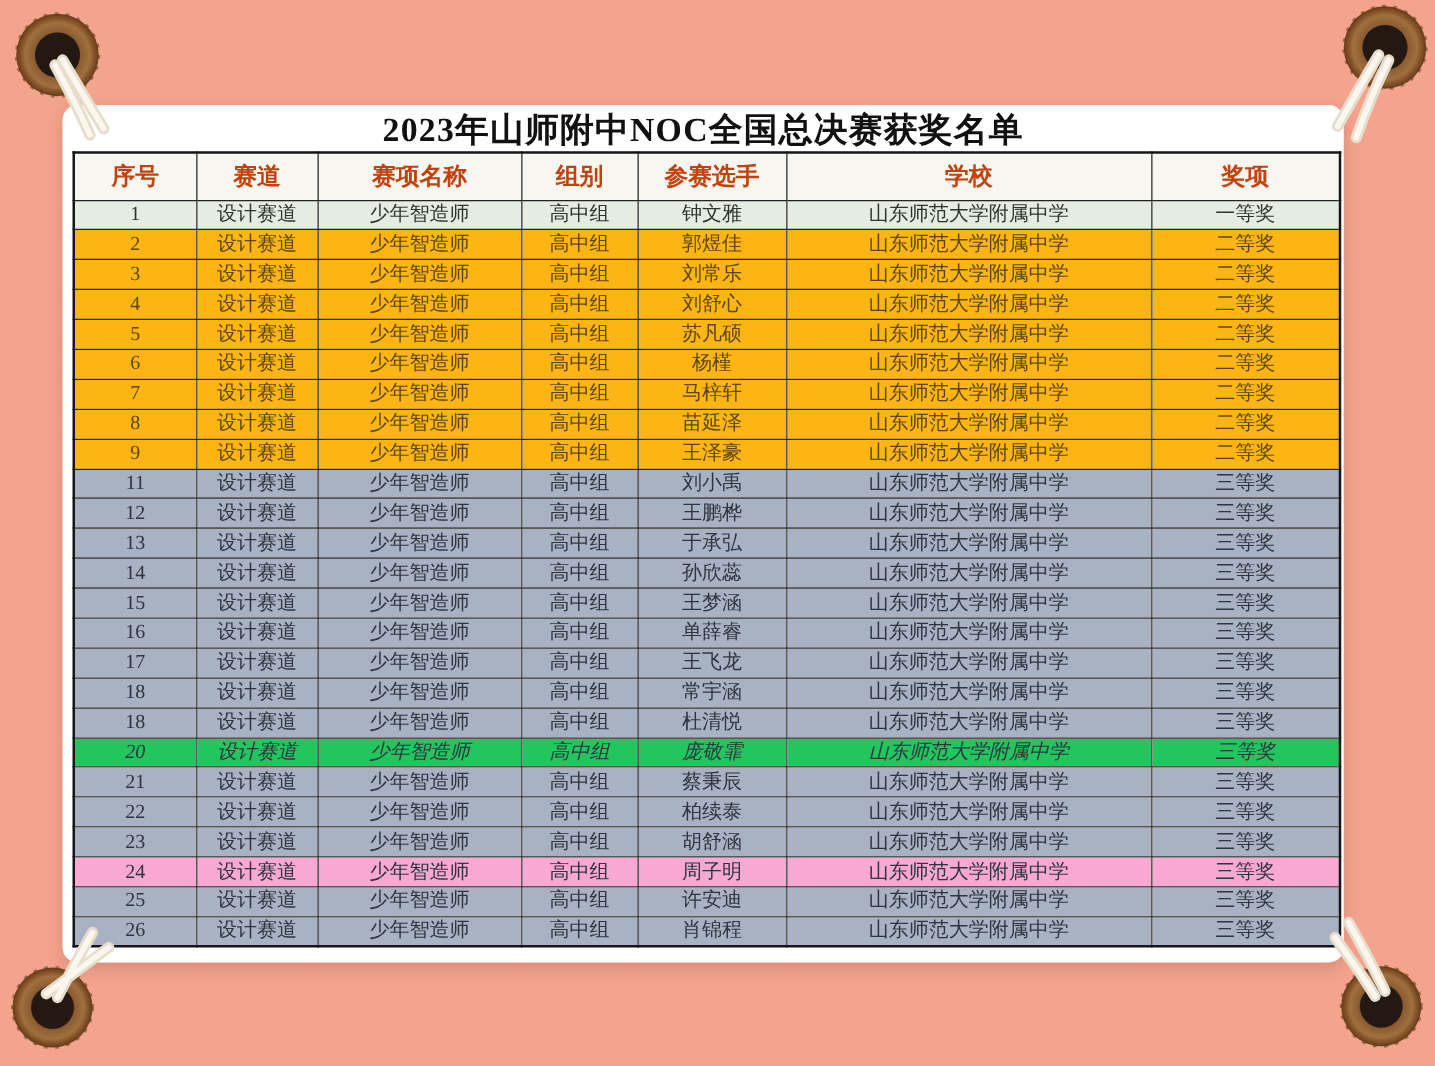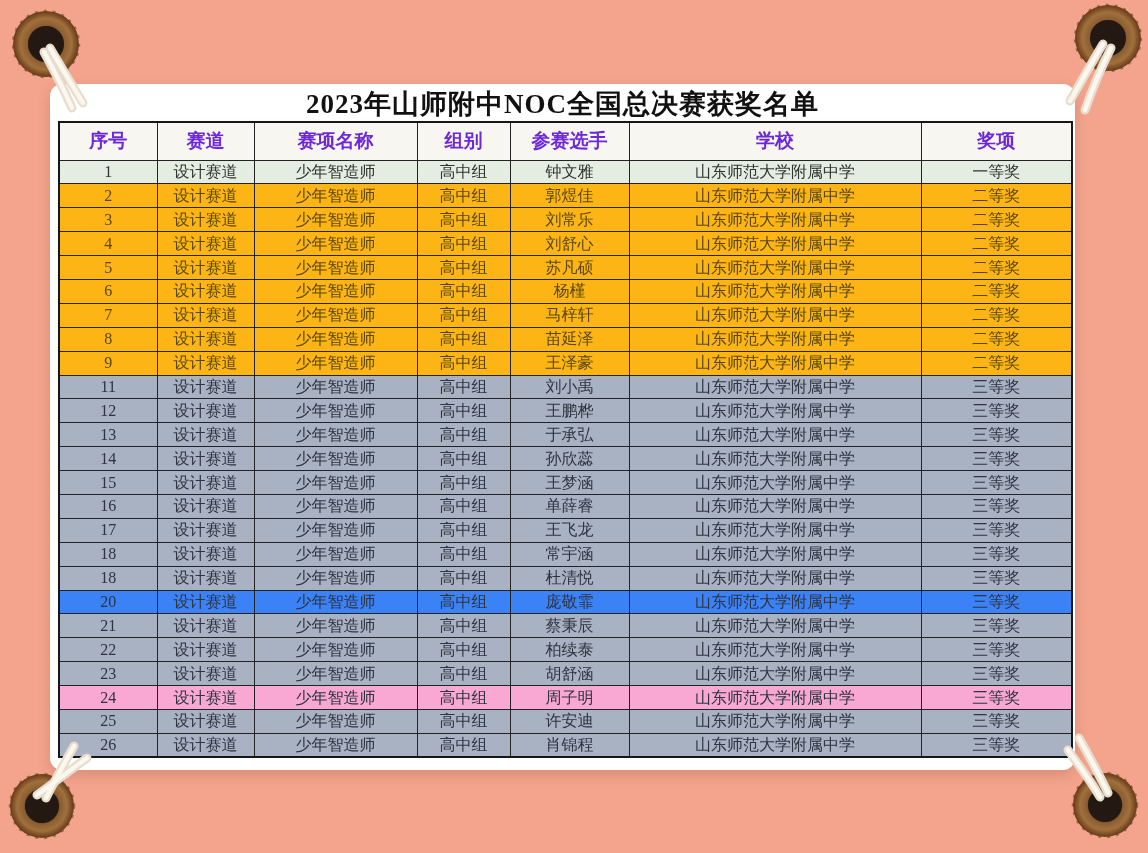--- a/index.html
+++ b/index.html
@@ -22,21 +22,21 @@
     position:absolute;left:8px;top:37px;width:1013px;
     border-collapse:collapse;table-layout:fixed;
     font-family:"Liberation Serif","DejaVu Serif",serif;
   }
   table.awards th,table.awards td{
     border:1px solid #232323;text-align:center;overflow:hidden;
     white-space:nowrap;padding:0;
   }
   table.awards{border:2px solid #161616;}
   table.awards thead tr{height:38px;background:#f7f6f0;}
-  table.awards th{font-size:19px;font-weight:bold;color:#6d28d9;}
+  table.awards th{font-size:19px;font-weight:bold;color:#c2410c;}
   table.awards tbody tr{height:23.9px;}
   table.awards td{font-size:16px;line-height:1;}
   tr.tier-first td{color:#30342e;}
   tr.tier-second td{color:#5a4708;}
   tr.tier-third td{color:#2e3440;}
   .overlay{position:absolute;inset:0;pointer-events:none;}
 </style>
 </head>
 <body style="background-color: rgb(244, 164, 140);">
 
@@ -222,21 +222,21 @@
           </tr>
           <tr class="tier-third" style="background-color: rgb(169, 178, 195);">
             <td>18</td>
             <td>设计赛道</td>
             <td>少年智造师</td>
             <td>高中组</td>
             <td>杜清悦</td>
             <td>山东师范大学附属中学</td>
             <td>三等奖</td>
           </tr>
-          <tr class="tier-third" style="background-color: #3b82f6;">
+          <tr class="tier-third" style="background-color: #22c55e; font-style: italic;">
             <td>20</td>
             <td>设计赛道</td>
             <td>少年智造师</td>
             <td>高中组</td>
             <td>庞敬霏</td>
             <td>山东师范大学附属中学</td>
             <td>三等奖</td>
           </tr>
           <tr class="tier-third" style="background-color: rgb(169, 178, 195);">
             <td>21</td>

